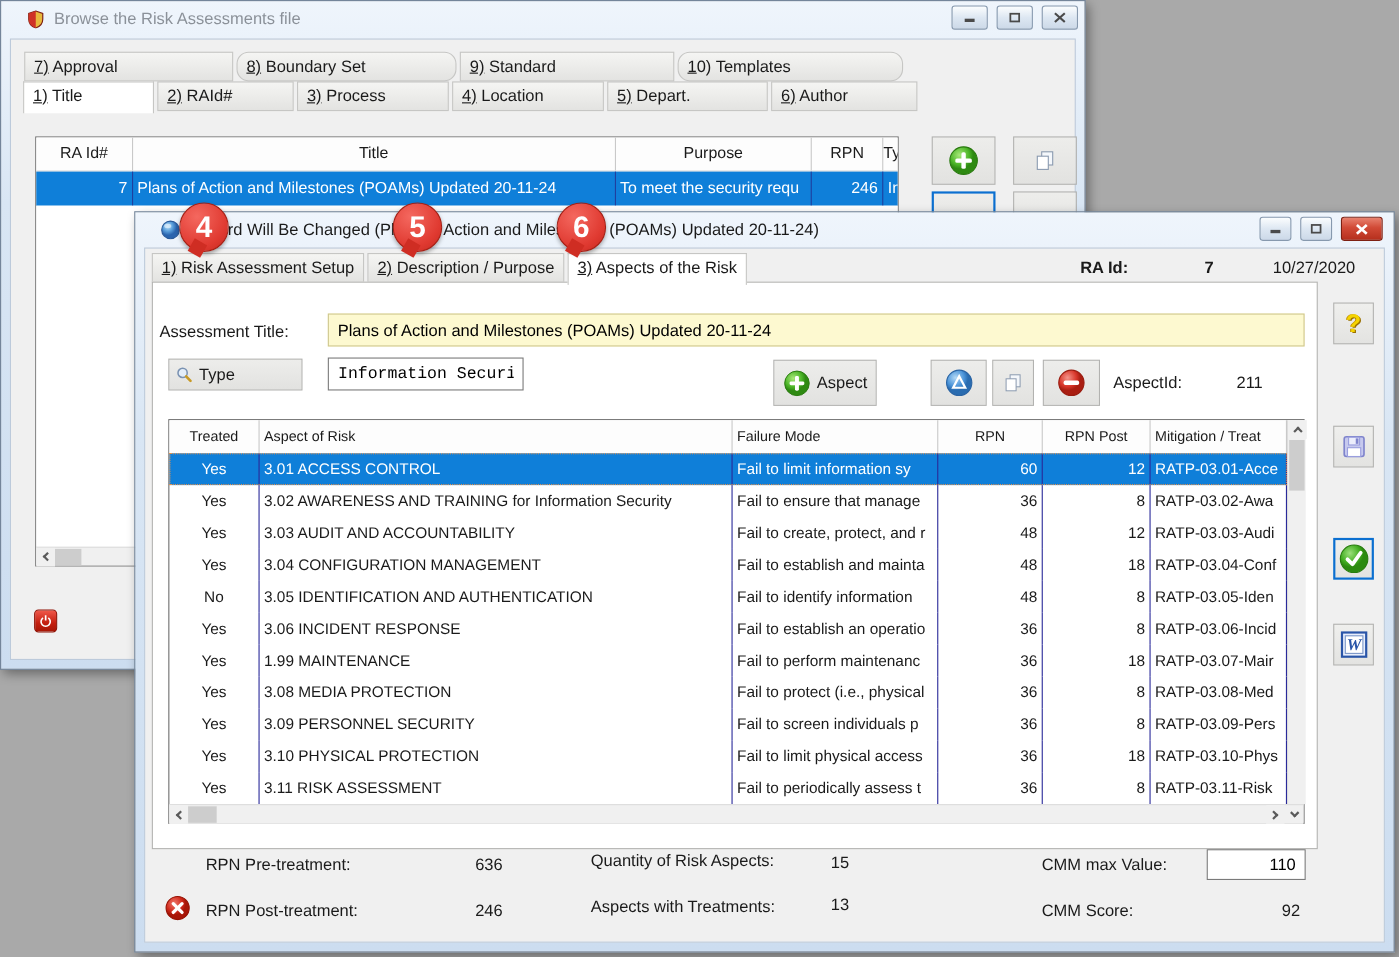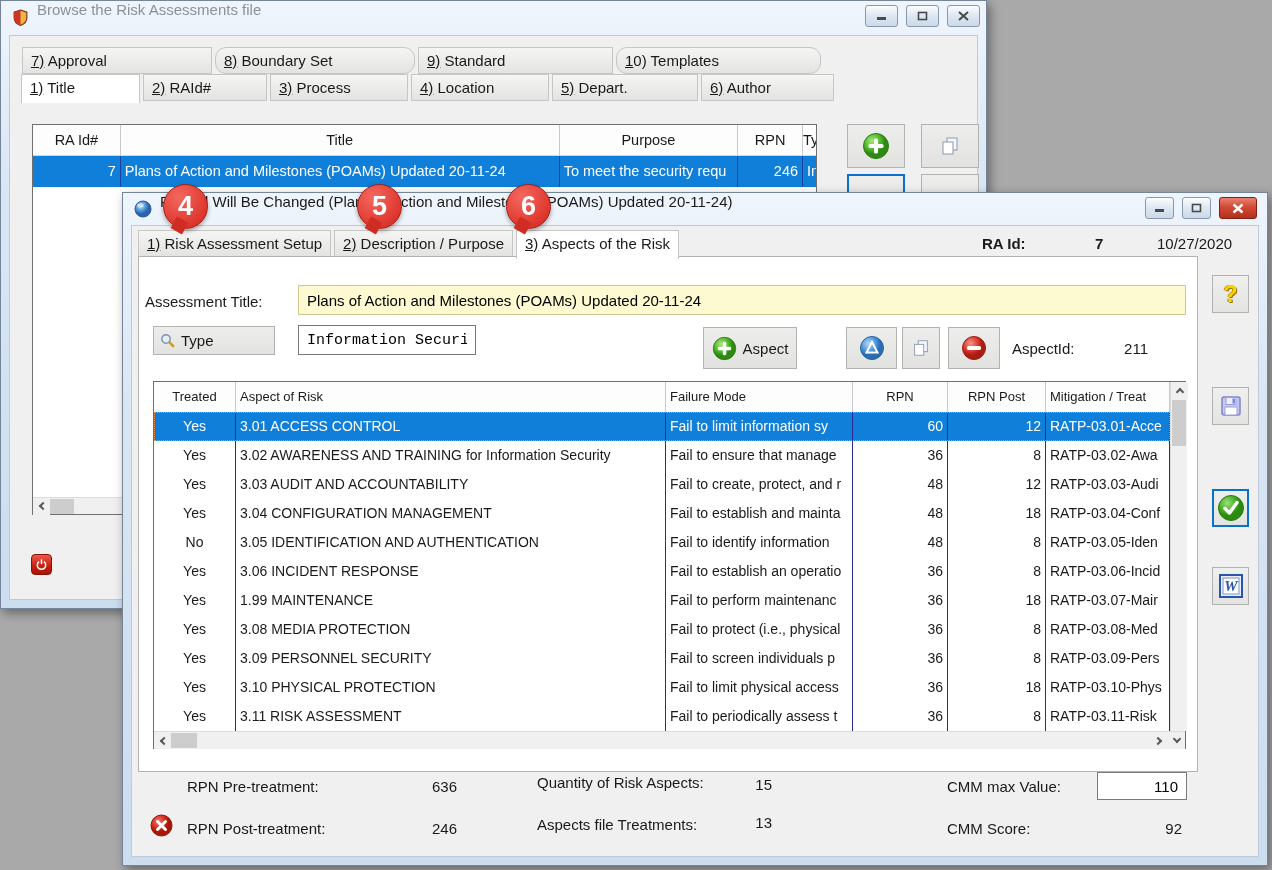--- a/index.html
+++ b/index.html
@@ -2,21 +2,21 @@
 <html><head>
 <meta charset="utf-8">
 <style>
   *{margin:0;padding:0;box-sizing:border-box}
   html,body{width:1272px;height:870px;overflow:hidden}
   body{font-family:"Liberation Sans",sans-serif;font-size:15px;color:#1a1a1a;background:#a9a9a9}
   .desktop{position:relative;width:1272px;height:870px;background:#a9a9a9;overflow:hidden}
 
   
   .win{position:absolute;border:1px solid #74859a;background:linear-gradient(180deg,#eff5fc 0%,#d9e6f4 30%,#ccddf0 100%);box-shadow:3px 4px 10px rgba(0,0,0,.4)}
-  .titlebar{position:absolute;left:0;top:0;right:0;height:33px;display:flex;padding:0 0 0 11px;gap:8px;white-space:nowrap}
+  .titlebar{position:absolute;left:12px;top:0;right:0;height:33px;display:flex;align-items:center;padding:0 0 0 11px;gap:8px;white-space:nowrap}
   .titlebar .title{font-size:15px}
   .win.inactive .titlebar .title{color:#8b9199}
   .winbtns{position:absolute;top:4px;display:flex;gap:8px}
   .wbtn{width:33px;height:22px;border:1px solid #8799ae;border-radius:3px;background:linear-gradient(180deg,#fbfdfe,#dde7f2 50%,#ccd9e8);display:flex;align-items:center;justify-content:center}
   .wbtn.close-red{background:linear-gradient(180deg,#e8826f,#d14a36 45%,#b52f1d);border-color:#7e2012}
   .client{position:absolute;left:8px;right:8px;bottom:8px;background:#f0f0f0;border:1px solid #bccadb}
 
   
   .tabs{position:absolute;display:flex;gap:3px}
   .tab{display:block;height:27px;line-height:26px;padding:0 8px;background:linear-gradient(#f5f5f3,#e3e3e1);border:1px solid #c6c6c4;font-size:15px;white-space:nowrap;overflow:hidden;cursor:default}
@@ -452,21 +452,21 @@
             <line x1="15.5" y1="7.5" x2="7.5" y2="15.5" stroke="#fff" stroke-width="3" stroke-linecap="round"></line>
           </svg>
       </span>
       <span class="lbl" style="left:55px;top:552px">RPN Pre-treatment:</span>
       <span class="num" style="left:245px;top:552px;width:80px">636</span>
       <span class="lbl" style="left:55px;top:594px">RPN Post-treatment:</span>
       <span class="num" style="left:245px;top:594px;width:80px">246</span>
 
       <span class="lbl" style="left:405px;top:548px">Quantity of Risk Aspects:</span>
       <span class="num" style="left:585px;top:550px;width:55px">15</span>
-      <span class="lbl" style="left:405px;top:590px">Aspects file Treatments:</span>
+      <span class="lbl" style="left:405px;top:590px">Aspects with Treatments:</span>
       <span class="num" style="left:585px;top:588px;width:55px">13</span>
 
       <span class="lbl" style="left:815px;top:552px">CMM max Value:</span>
       <input class="field" style="left: 965px; top: 546px; width: 90px; height: 28px; text-align: right;" value="110">
       <span class="lbl" style="left:815px;top:594px">CMM Score:</span>
       <span class="num" style="left:970px;top:594px;width:80px">92</span>
 
       <div class="sidebtn" style="top:49px">
         <span class="helpmark">?</span>
       </div>

